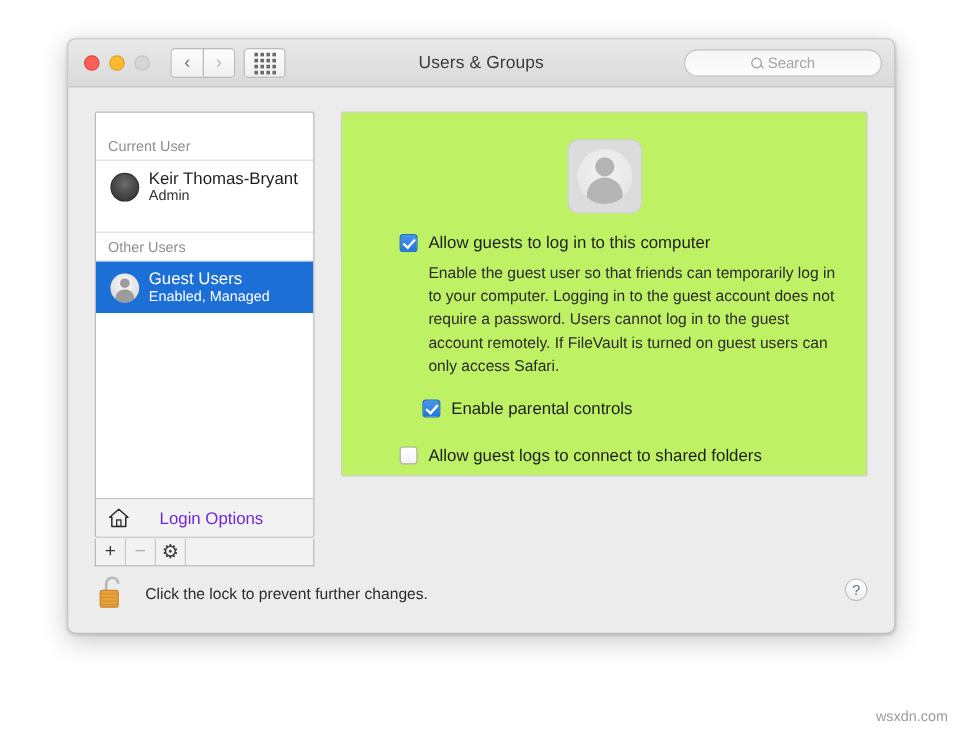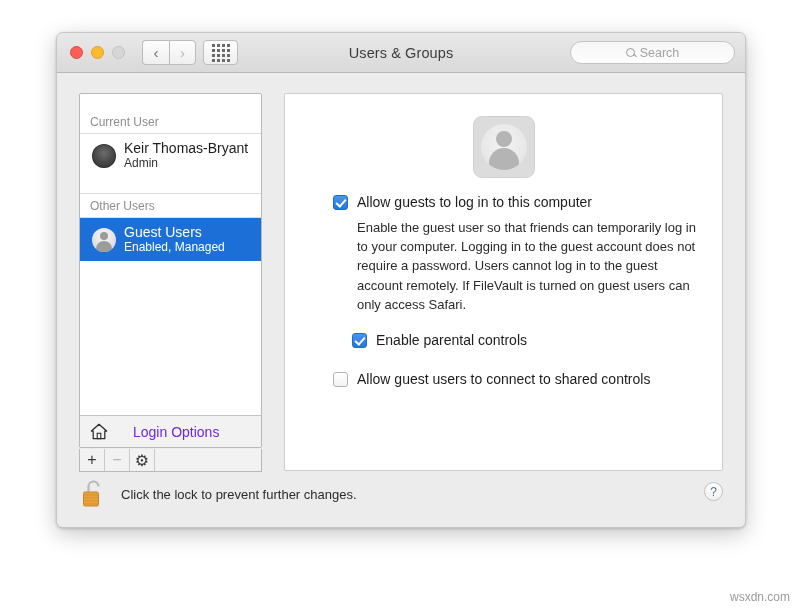--- a/index.html
+++ b/index.html
@@ -123,22 +123,22 @@
   }
   .bbtn {
     width:25px; display:flex; align-items:center; justify-content:center;
     border-right:1px solid #c9c9c9; font-size:16px; color:#3a3a3a;
   }
   .bbtn.dim { color:#b3b3b3; }
   .bbtn.fill { flex:1; border-right:none; }
 
   
   .panel {
-    position:absolute; left:227px; top:20px; right:22px; height:378px;
-    background:#ffffff; border:1px solid #cdcdcd; border-radius:2px;
+    position:absolute; left:227px; top:20px; right:22px; height:304px;
+    background:#bef264; border:1px solid #cdcdcd; border-radius:2px;
   }
   .bigavatar {
     position:absolute; left:50%; top:22px; transform:translateX(-50%);
     width:62px; height:62px; border-radius:9px;
     background:#dcdcdc; border:1px solid #d0d0d0;
     display:flex; align-items:center; justify-content:center; overflow:hidden;
   }
   .bigavatar .circ {
     width:46px; height:46px; border-radius:50%;
     background: radial-gradient(circle at 50% 40%, #f3f3f3 0%, #e8e8e8 60%, #dedede 100%);
@@ -309,21 +309,21 @@
 
           <div class="desc">Enable the guest user so that friends can temporarily log in to your computer. Logging in to the guest account does not require a password. Users cannot log in to the guest account remotely. If FileVault is turned on guest users can only access Safari.</div>
 
           <div class="pcrow">
             <span class="cbox on"></span>
             <span class="ck-label">Enable parental controls</span>
           </div>
 
           <div class="sharerow">
             <span class="cbox"></span>
-            <span class="ck-label">Allow guest users to connect to shared controls</span>
+            <span class="ck-label">Allow guest logs to connect to shared folders</span>
           </div>
         </div>
       </div>
 
       <div class="footer">
         <div class="lockwrap">
           <svg width="26" height="30" viewBox="0 0 26 30">
             <path d="M7.5 13 L7.5 7.5 A5 5 0 0 1 17.5 7.5" fill="none" stroke="#b9b9b9" stroke-width="2.2"></path>
             <rect x="2.5" y="13" width="15" height="14" rx="1.6" fill="#e8a33d" stroke="#c8862c" stroke-width="1"></rect>
             <rect x="2.5" y="15.4" width="15" height="1" fill="#d6912f"></rect>

